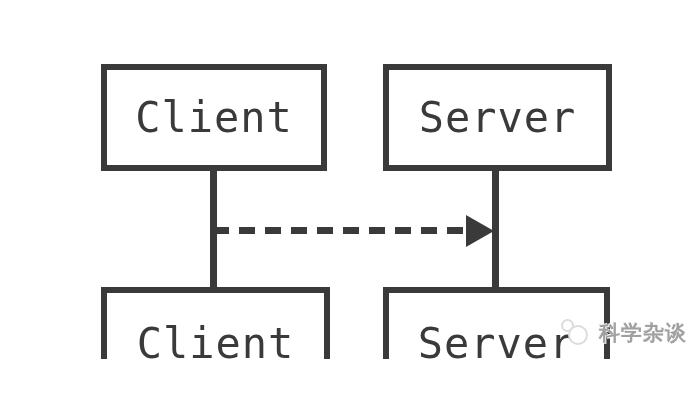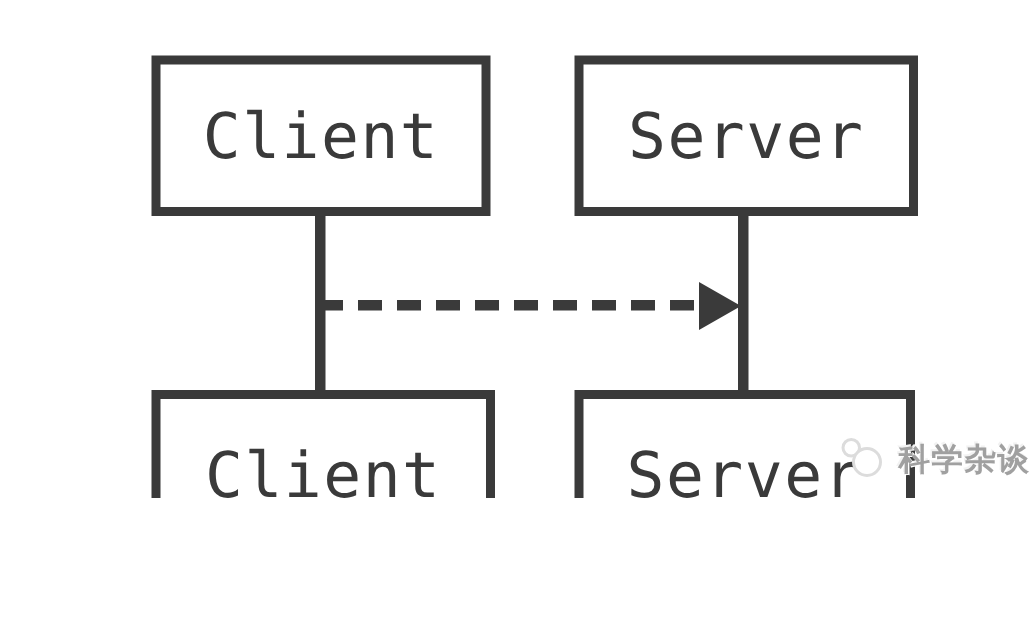--- a/index.html
+++ b/index.html
@@ -10,20 +10,21 @@
   }
   * { margin: 0; padding: 0; box-sizing: border-box; }
   html, body { background: #fff; }
   .canvas {
     position: relative;
     width: 690px;
     height: 332px;
     background: var(--background);
     overflow: hidden;
     font-family: "DejaVu Sans Mono", monospace;
+    margin-top: 27px;
   }
   .box {
     position: absolute;
     border: 6px solid var(--stroke);
     background: var(--background);
     display: flex;
     align-items: center;
     justify-content: center;
   }
   .box-label {

